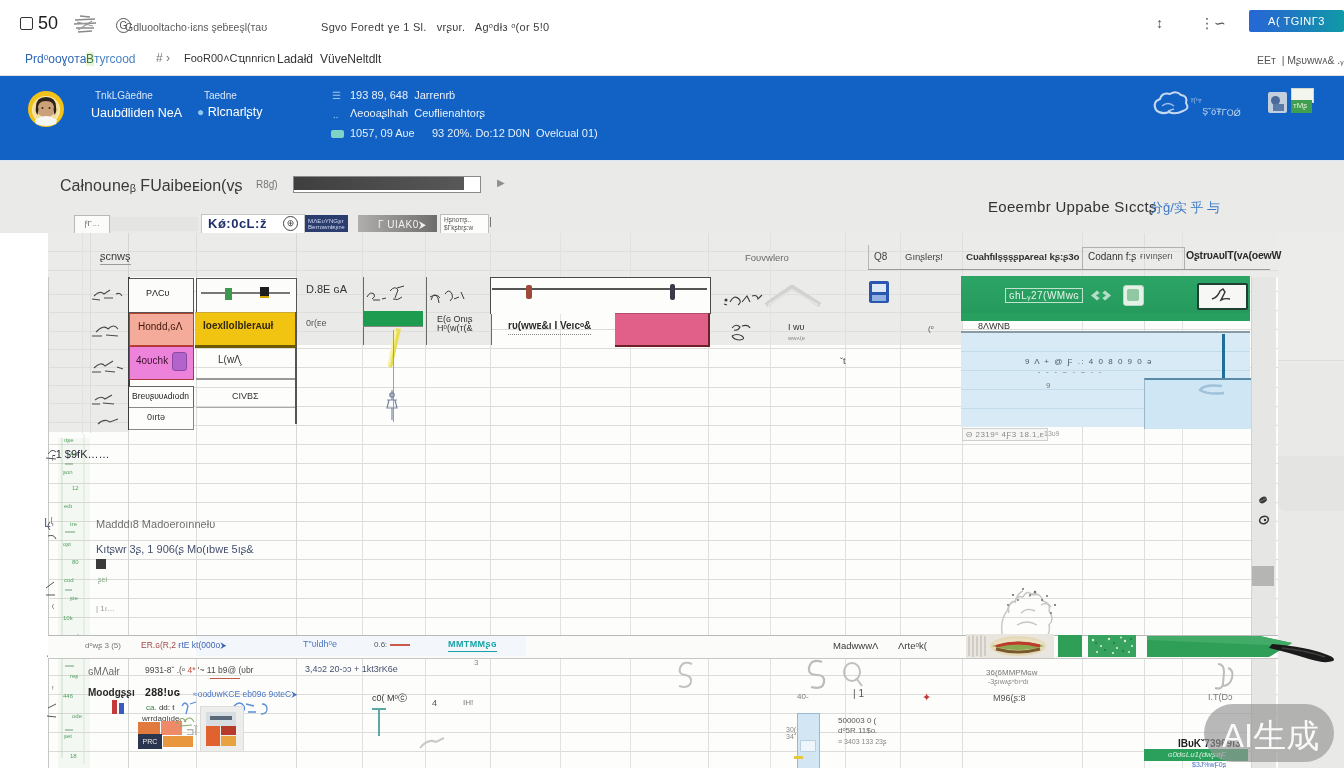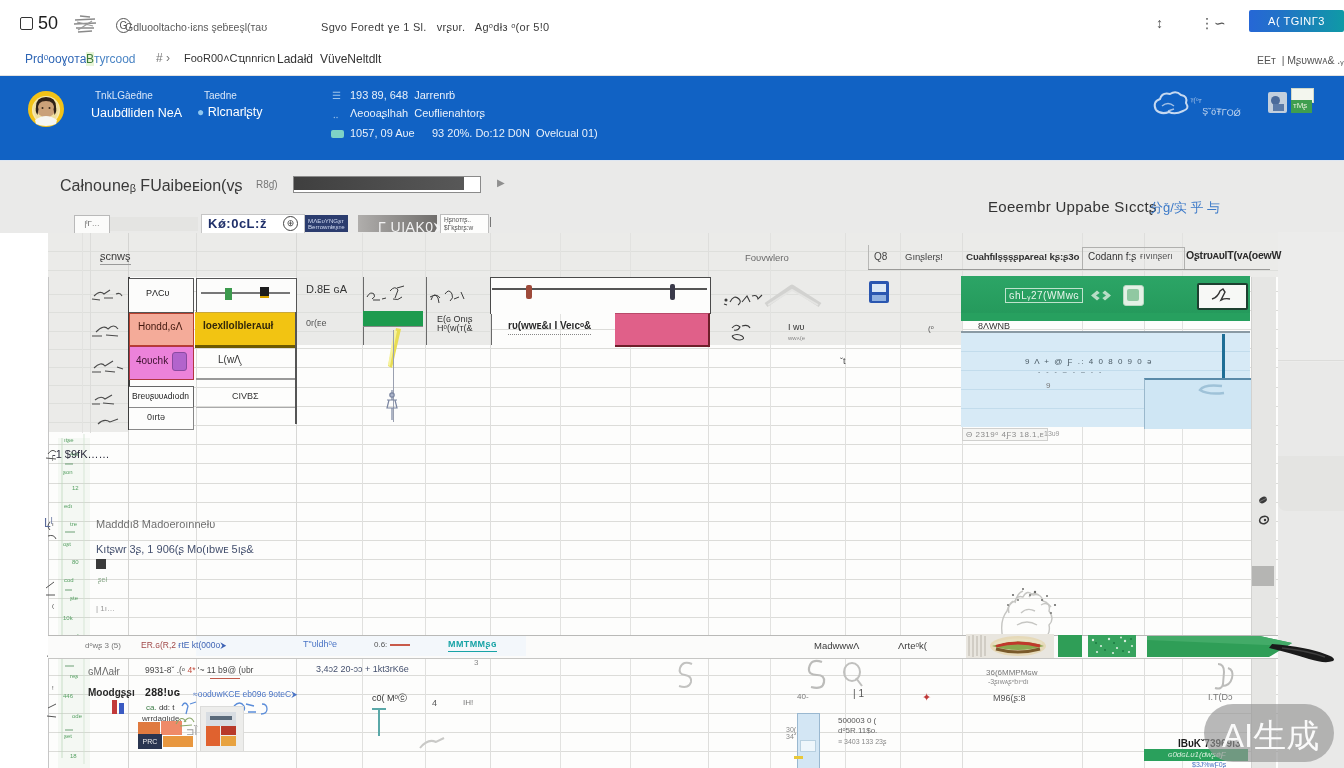--- a/index.html
+++ b/index.html
@@ -81,21 +81,21 @@
   <div class="abs nw" style="left:1150px;top:199px;font-size:13px;color:#3b79c8;">分ǧ/实 乎 与</div>
 
   <div class="abs" style="left:74px;top:215px;width:34px;height:17px;background:#fbfbfa;border:1px solid #b9b9b9;font-size:8px;color:#666;line-height:16px;text-align:center;">|ˡΓ…</div>
   <div class="abs" style="left:110px;top:217px;width:88px;height:14px;background:#e4e4e2;"></div>
   <div class="abs" style="left:201px;top:214px;width:102px;height:19px;background:#fff;border:1px solid #c5c5c5;"></div>
   <div class="abs nw" style="left:208px;top:216px;font-size:13px;font-weight:bold;color:#20306a;letter-spacing:.5px;">Kǿ:0cL:ž</div>
   <div class="abs" style="left:283px;top:216px;width:13px;height:13px;border:1.4px solid #444;border-radius:50%;font-size:9px;color:#444;text-align:center;line-height:13px;">⊕</div>
   <div class="abs" style="left:305px;top:215px;width:43px;height:17px;background:#2b3c6e;"></div>
   <div class="abs nw" style="left:308px;top:217px;font-size:6.5px;color:#cfd8f0;line-height:7px;transform:scale(.95);transform-origin:0 0;">MΛEᴜYNGʂᴛ<br>Berroᴡnłᴇʂᴛe</div>
   <div class="abs" style="left:358px;top:215px;width:79px;height:17px;background:linear-gradient(90deg,#b0aeac,#6f6d6b);"></div>
-  <div class="abs nw" style="left:378px;top:219px;font-size:14px;color:#f2f2f2;letter-spacing:.5px;">Γ UIAK0⮞</div>
+  <div class="abs nw" style="left:378px;top:219px;font-size:10px;color:#f2f2f2;letter-spacing:.5px;">Γ UIAK0⮞</div>
   <div class="abs" style="left:440px;top:214px;width:47px;height:19px;background:#fdfdfc;border:1px solid #bdbdbd;"></div>
   <div class="abs nw" style="left:444px;top:216px;font-size:6.5px;color:#555;line-height:7.5px;">Ḥʂnoᴛrʂ..<br>$Γkʂbrʂ:ᴡ</div>
   <div class="abs nw" style="left:489px;top:215px;font-size:11px;color:#666;">|</div>
 
   <div id="sheet" class="abs" style="left:48px;top:233px;width:1230px;height:535px;background:#fdfdfc;border-top:1px solid #9a9a9a;border-left:1px solid #c6c6c6;
       background-image:repeating-linear-gradient(180deg, transparent 0px, transparent 18.2px, #dcdcd9 18.2px, #dcdcd9 19.2px);"></div>
 
   <div class="abs" style="left:1278px;top:232px;width:66px;height:536px;background:#e9e9e8;"></div>
   <div class="abs" style="left:1278px;top:232px;width:66px;height:130px;background:#ececeb;"></div>
   <div class="abs" style="left:1251px;top:233px;width:24px;height:535px;background:#e6e6e4;border-left:1px solid #d2d2d0;"></div>
@@ -340,21 +340,21 @@
 
   <div class="abs" style="left:48px;top:635px;width:1230px;height:22px;background:#fbfbfa;border-top:1.5px solid #b9b9b7;border-bottom:1px solid #c6c6c4;"></div>
   <div class="abs" style="left:196px;top:636px;width:330px;height:20px;background:#f3f7fb;"></div>
   <div class="abs nw" style="left:85px;top:641px;font-size:8px;color:#777;text-align:right;">dᵒᴡʂ 3 (5)</div>
   <div class="abs nw" style="left:141px;top:640px;font-size:8.5px;color:#3f64b5;"><span style="color:#a04848;">ΕR.ɢ(R,2</span> ғtΕ kt(000o⮞</div>
   <div class="abs nw" style="left:303px;top:639px;font-size:9px;color:#4a74c5;">T"ᴜldhᵒe</div>
   <div class="abs nw" style="left:374px;top:640px;font-size:8px;color:#555;">0.6:</div>
   <div class="abs" style="left:390px;top:644px;width:20px;height:1.5px;background:#c85a4a;"></div>
   <div class="abs nw" style="left:448px;top:639px;font-size:9px;font-weight:bold;color:#17a3a6;border-bottom:1.5px solid #17a3a6;padding-bottom:2px;letter-spacing:.4px;">MΜTMΜʂɢ</div>
   <div class="abs nw" style="left:474px;top:658px;font-size:8px;color:#888;">3</div>
-  <div class="abs nw" style="left:814px;top:640px;font-size:9.5px;color:#3a3a3a;">MadᴡᴡᴡΛ</div>
+  <div class="abs nw" style="left:833px;top:640px;font-size:9.5px;color:#3a3a3a;">MadᴡᴡᴡΛ</div>
   <div class="abs nw" style="left:898px;top:640px;font-size:9.5px;color:#3a3a3a;">Λrteᵒk(</div>
 
   <svg class="abs" style="left:966px;top:634px;" width="88" height="24" viewBox="0 0 88 24">
     <rect x="0" y="0" width="88" height="24" fill="#e9e6df"></rect>
     <g stroke="#b9b4aa" stroke-width="1">
         <path d="M3 2 v20 M7 1 v22 M11 2 v20 M15 1 v22 M19 2 v20"></path>
       </g>
     <ellipse cx="52" cy="12" rx="28" ry="10" fill="#e6d9b8"></ellipse>
     <path d="M26 12 q26 -9 52 0 q-26 8 -52 0" fill="#8aa84f"></path>
     <path d="M30 12 q22 -6 44 0" fill="none" stroke="#c0392b" stroke-width="3"></path>
@@ -388,21 +388,21 @@
   <svg class="abs" style="left:1147px;top:633px;" width="197" height="34" viewBox="0 0 197 34">
     <path d="M0 3 L113 3 L145 10 L122 24 L0 24 Z" fill="#2f9e57"></path>
     <path d="M0 3 L113 3 L145 10 L140 13 L0 7 Z" fill="#43ab68"></path>
     <path d="M125 11 Q160 14 178 21 Q190 25 186 28 Q178 31 162 26 Q140 19 122 15 Z" fill="#1a1a1a"></path>
     <path d="M135 15 Q162 18 178 24" stroke="#3f3f3f" stroke-width="1.4" fill="none"></path>
   </svg>
 
   <div class="abs nw" style="left:88px;top:666px;font-size:10px;color:#6a6a6a;">ɢΜΛałr</div>
   <div class="abs nw" style="left:145px;top:665px;font-size:8.5px;color:#4a4a4a;">9931‑8ˇ .(ᵒ <span style="color:#c04a3a;">4*</span> '~ 11 b9@ (ᴜbr</div>
   <div class="abs" style="left:210px;top:678px;width:30px;height:1px;background:#c05a4a;"></div>
-  <div class="abs nw" style="left:305px;top:664px;font-size:9px;color:#44506e;margin-left:11px;">3,4ɔ2 20‑ɔɔ + 1kt3rK6e</div>
+  <div class="abs nw" style="left:305px;top:664px;font-size:9px;color:#44506e;">3,4ɔ2 20‑ɔɔ + 1kt3rK6e</div>
   <svg class="abs" style="left:668px;top:658px;" width="36" height="34" viewBox="0 0 36 34">
     <path d="M24 6 q-9 -4 -12 4 q-2 6 5 7 q7 1 6 7 q-2 7 -12 4" fill="none" stroke="#c2c2c0" stroke-width="2"></path>
   </svg>
   <div class="abs nw" style="left:88px;top:687px;font-size:10px;font-weight:bold;color:#2a2a2a;">Moodgʂʂı</div>
   <div class="abs nw" style="left:145px;top:686px;font-size:10.5px;font-weight:bold;color:#222;letter-spacing:.3px;">288!ᴜɢ</div>
   <div class="abs nw" style="left:193px;top:689px;font-size:8.5px;color:#4a74c5;">≈oodᴜᴡKCΕ eb09ɢ 9oteC⮞</div>
   <div class="abs nw" style="left:146px;top:703px;font-size:8px;color:#3a7a44;">ca. <span style="color:#333;">dd: t</span></div>
   <div class="abs nw" style="left:142px;top:714px;font-size:8px;color:#444;">ᴡrrdaglıde.</div>
 
   <div class="abs" style="left:112px;top:700px;width:5px;height:14px;background:#c23a3a;"></div>

